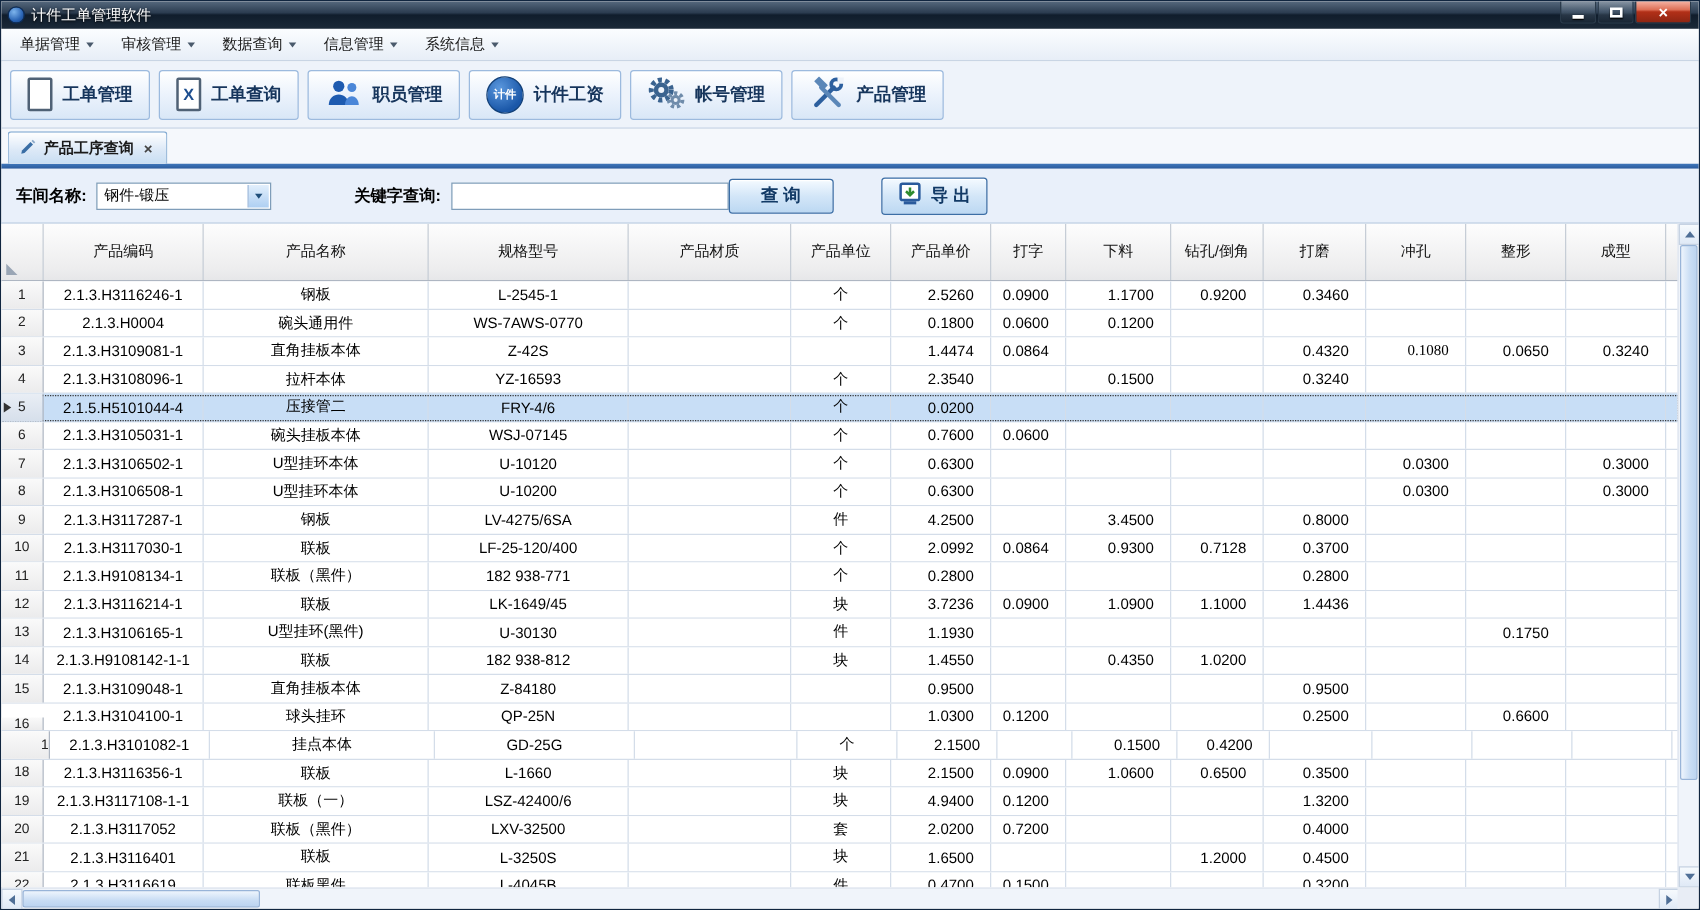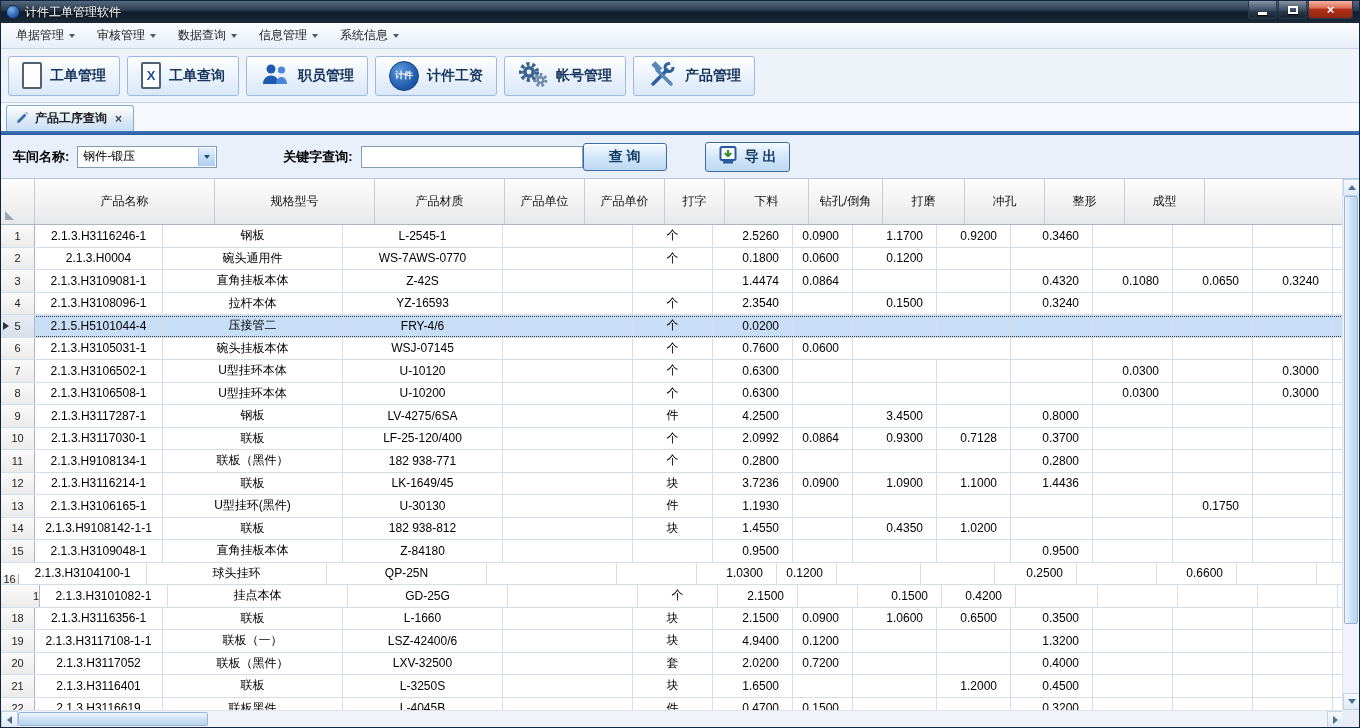--- a/index.html
+++ b/index.html
@@ -199,20 +199,21 @@
       </svg></span>
       <span>导 出</span>
     </div>
   </div>
 
   <div class="table-wrap">
     <div class="thead">
         <div class="th rownum-h" style="width: 34px;">
           <span class="corner-tri"></span>
         </div>
+        <div class="th" style="width: 128px;">产品编码</div>
         <div class="th" style="width: 180px;">产品名称</div>
         <div class="th" style="width: 160px;">规格型号</div>
         <div class="th" style="width: 130px;">产品材质</div>
         <div class="th" style="width: 80px;">产品单位</div>
         <div class="th" style="width: 80px;">产品单价</div>
         <div class="th" style="width: 60px;">打字</div>
         <div class="th" style="width: 84px;">下料</div>
         <div class="th" style="width: 74px;">钻孔/倒角</div>
         <div class="th" style="width: 82px;">打磨</div>
         <div class="th" style="width: 80px;">冲孔</div>
@@ -260,21 +261,21 @@
           <div class="td" style="width: 128px;">2.1.3.H3109081-1</div>
           <div class="td" style="width: 180px;">直角挂板本体</div>
           <div class="td" style="width: 160px;">Z-42S</div>
           <div class="td" style="width: 130px;"></div>
           <div class="td" style="width: 80px;"></div>
           <div class="td num" style="width: 80px;">1.4474</div>
           <div class="td num" style="width: 60px;">0.0864</div>
           <div class="td num" style="width: 84px;"></div>
           <div class="td num" style="width: 74px;"></div>
           <div class="td num" style="width: 82px;">0.4320</div>
-          <div class="td num" style="width: 80px;">0.1080</div>
+          <div class="td num" style="width: 80px; font-family: Liberation Serif, serif;">0.1080</div>
           <div class="td num" style="width: 80px;">0.0650</div>
           <div class="td num" style="width: 80px;">0.3240</div>
           <div class="td rfill"></div>
         </div>
         <div class="tr">
           <div class="td rownum" style="width: 34px;">4</div>
           <div class="td" style="width: 128px;">2.1.3.H3108096-1</div>
           <div class="td" style="width: 180px;">拉杆本体</div>
           <div class="td" style="width: 160px;">YZ-16593</div>
           <div class="td" style="width: 130px;"></div>
@@ -470,21 +471,21 @@
           <div class="td num" style="width: 60px;"></div>
           <div class="td num" style="width: 84px;"></div>
           <div class="td num" style="width: 74px;"></div>
           <div class="td num" style="width: 82px;">0.9500</div>
           <div class="td num" style="width: 80px;"></div>
           <div class="td num" style="width: 80px;"></div>
           <div class="td num" style="width: 80px;"></div>
           <div class="td rfill"></div>
         </div>
         <div class="tr">
-          <div class="td rownum" style="width: 18px; margin-top: 11px;">16</div>
+          <div class="td rownum" style="width: 34px; margin-top: 11px;">16</div>
           <div class="td" style="width: 128px;">2.1.3.H3104100-1</div>
           <div class="td" style="width: 180px;">球头挂环</div>
           <div class="td" style="width: 160px;">QP-25N</div>
           <div class="td" style="width: 130px;"></div>
           <div class="td" style="width: 80px;"></div>
           <div class="td num" style="width: 80px;">1.0300</div>
           <div class="td num" style="width: 60px;">0.1200</div>
           <div class="td num" style="width: 84px;"></div>
           <div class="td num" style="width: 74px;"></div>
           <div class="td num" style="width: 82px;">0.2500</div>

